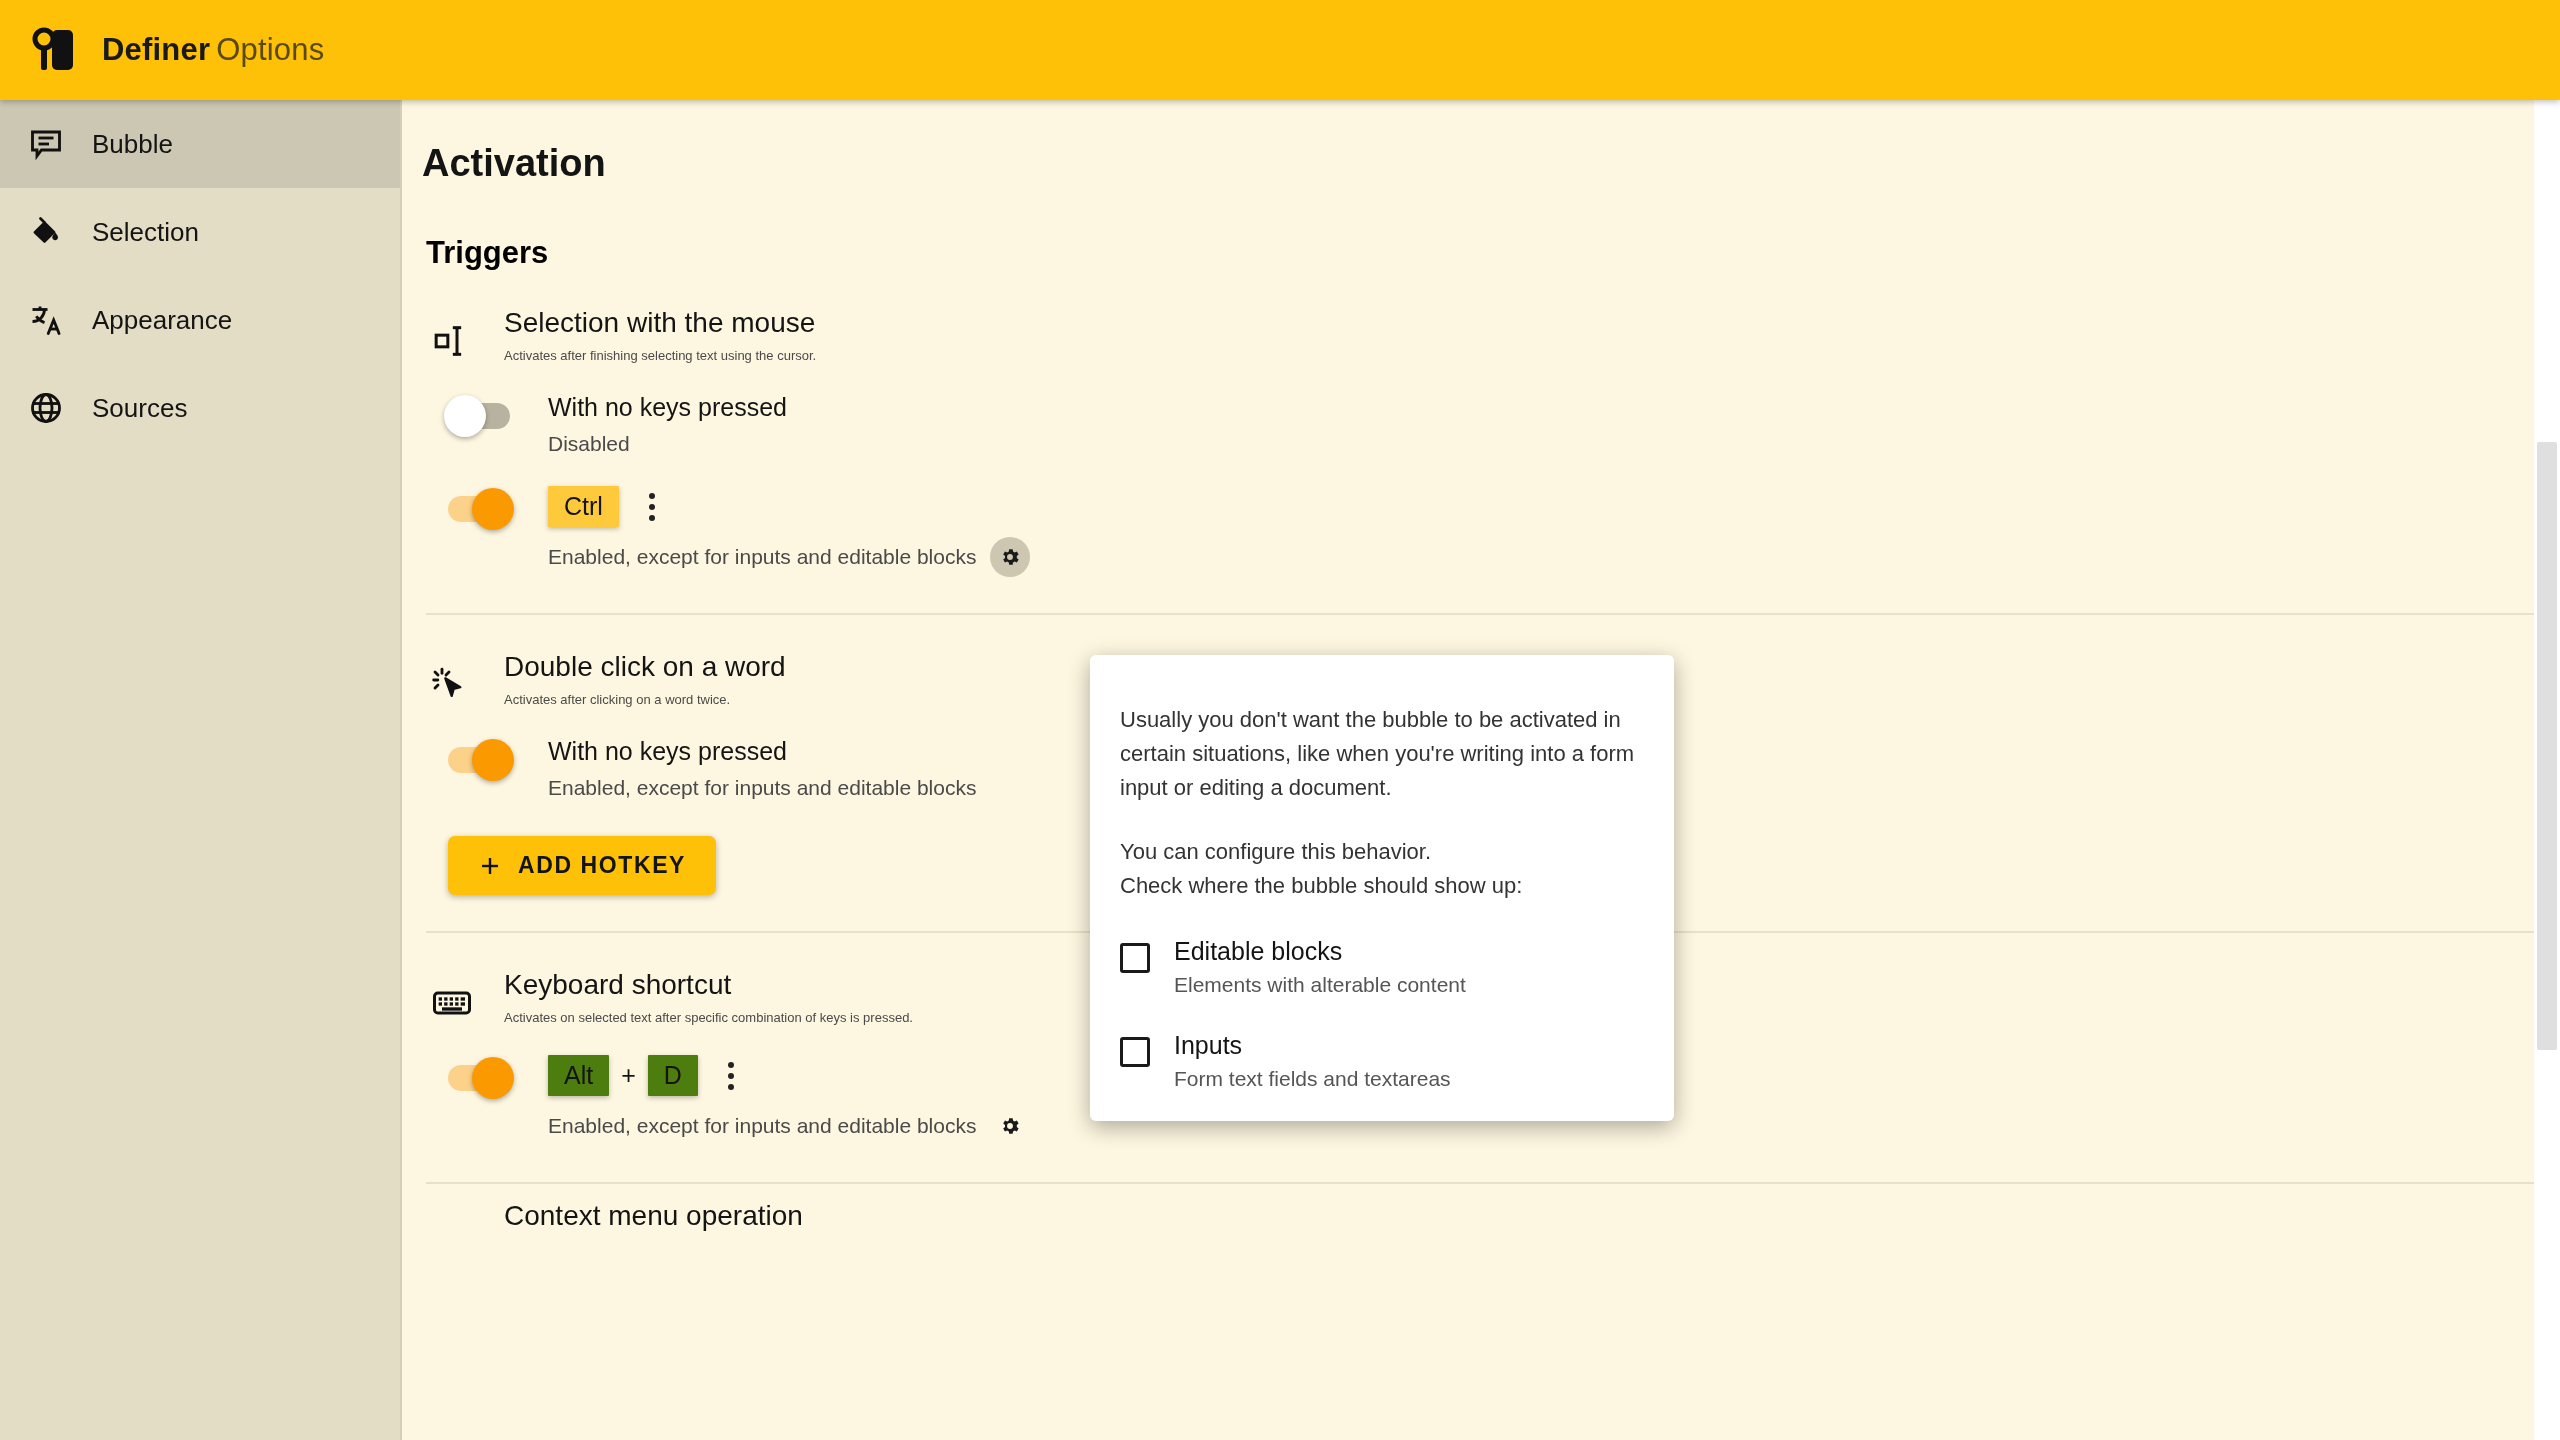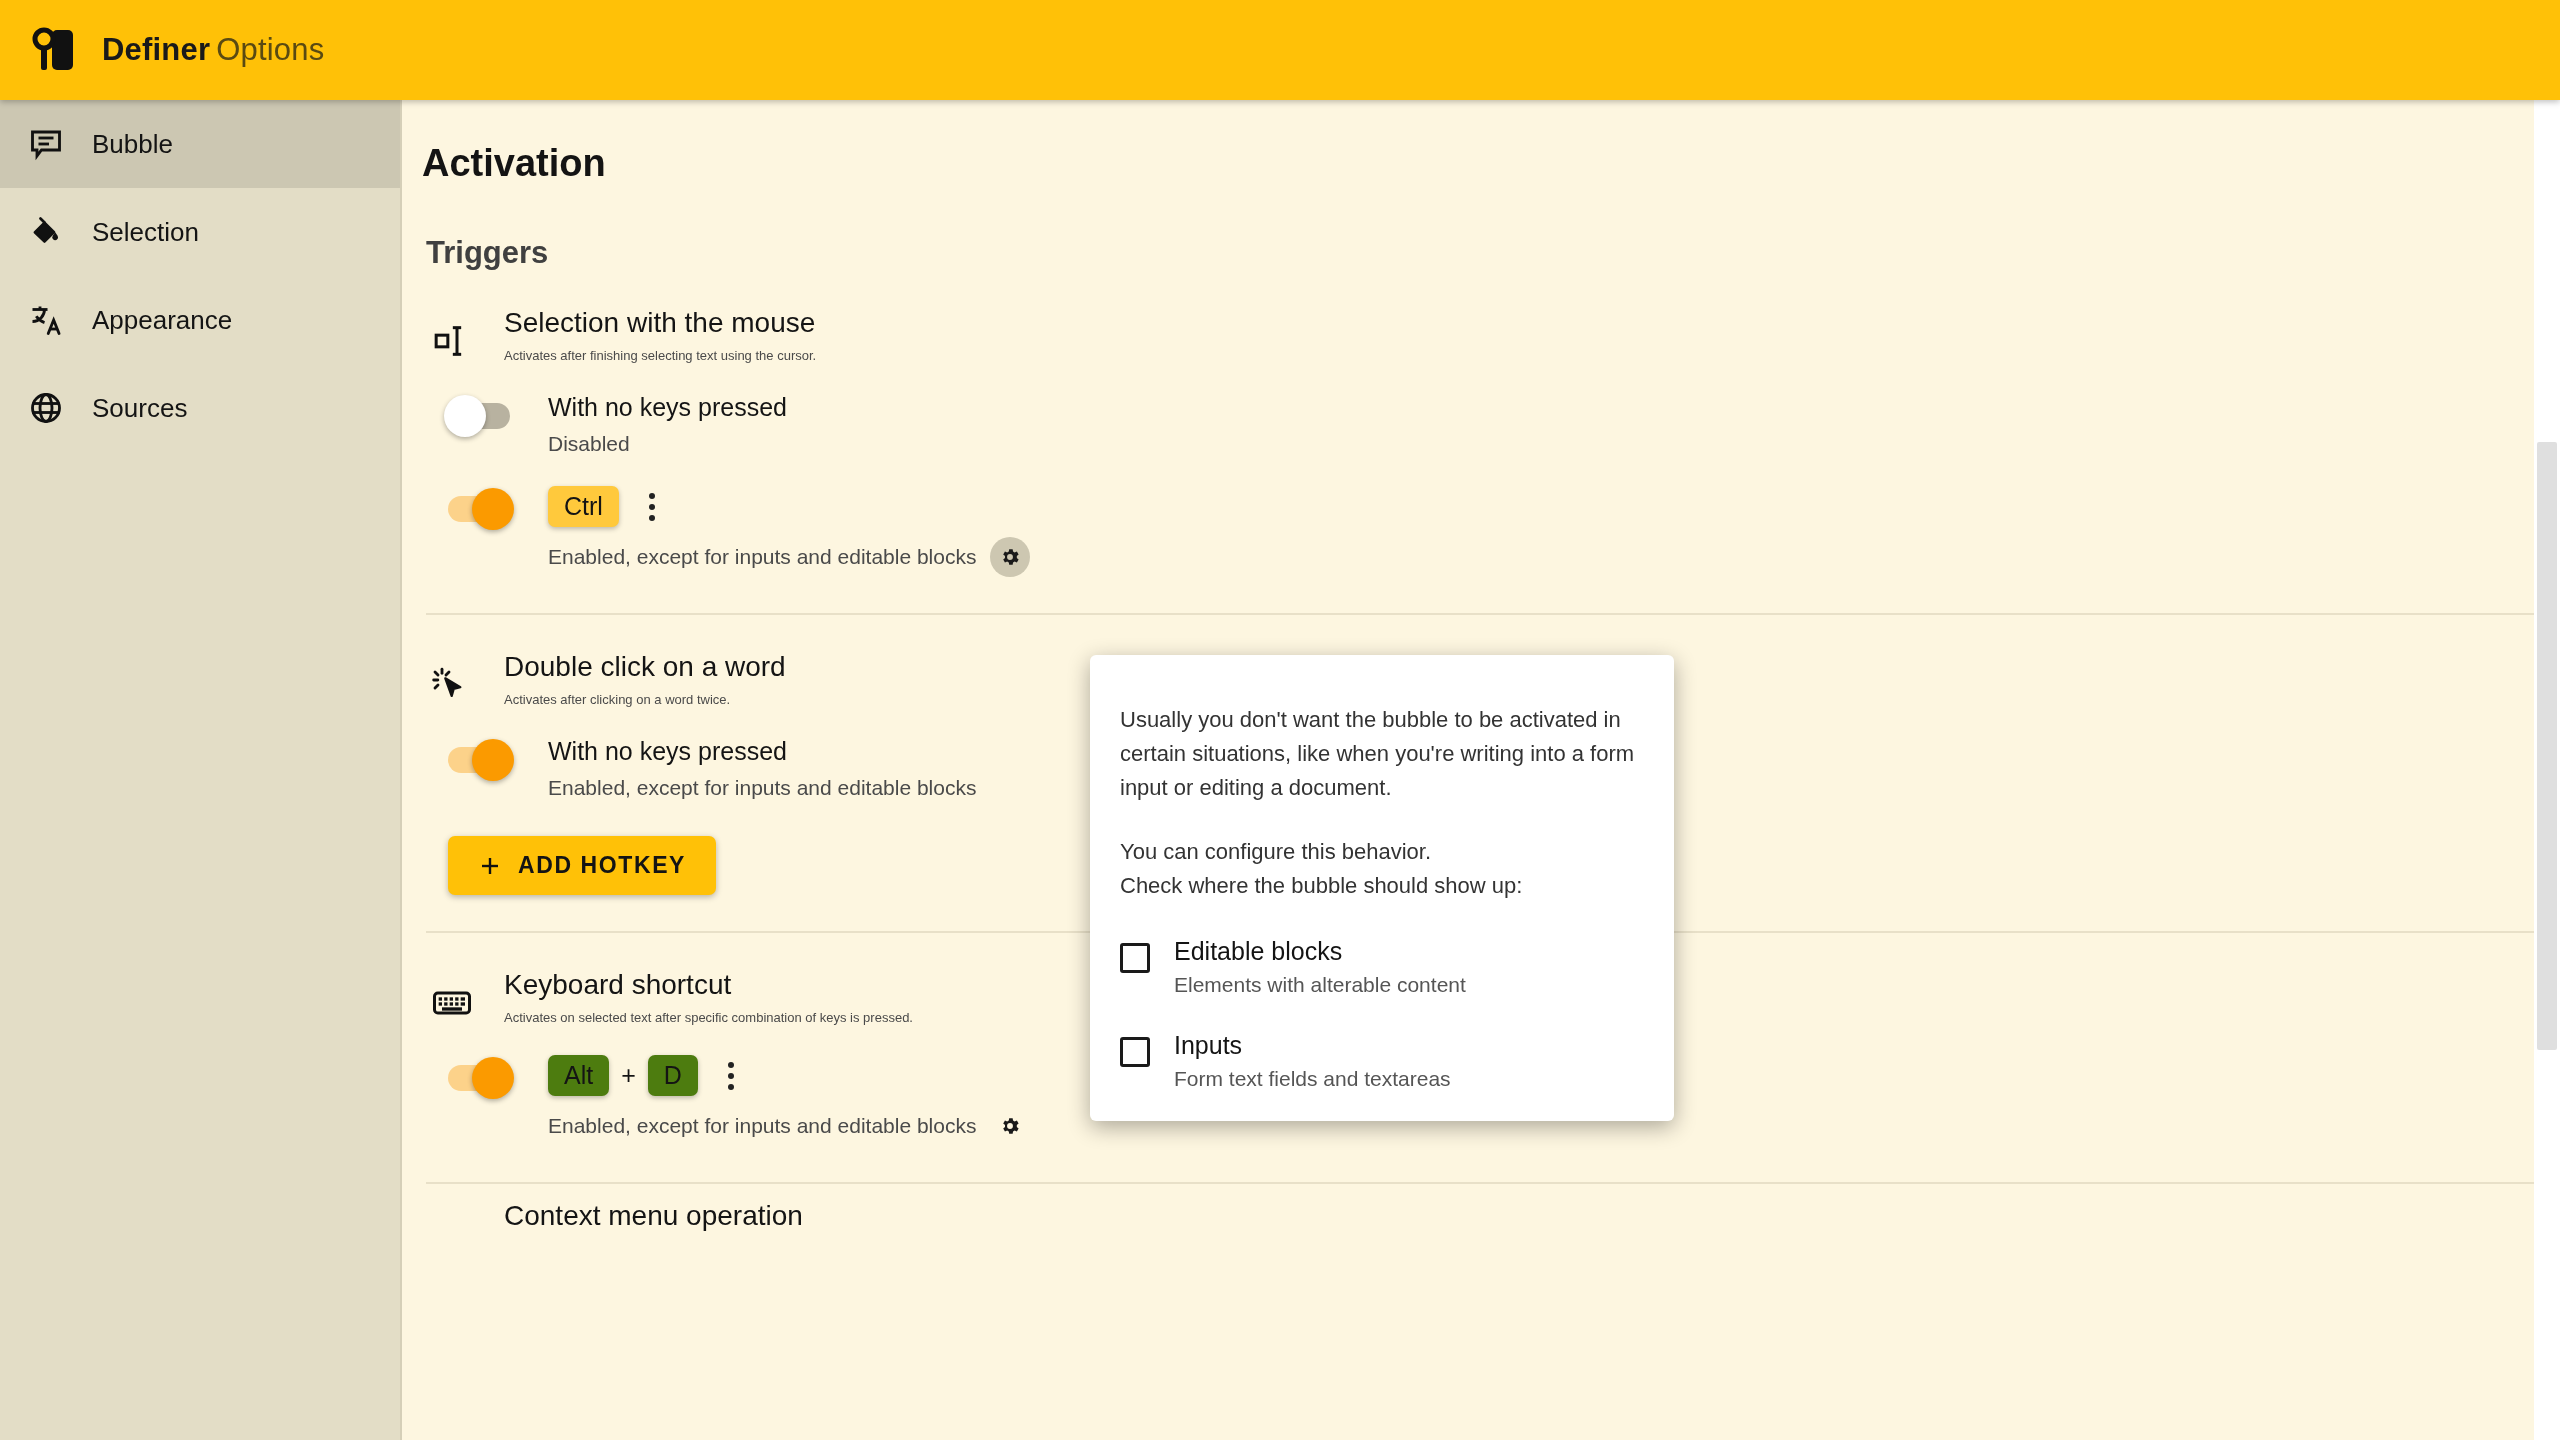--- a/index.html
+++ b/index.html
@@ -44,21 +44,21 @@
   .nav-label { font-size: 26px; color: #141414; }
 
   
   .main {
     position: absolute; top: 100px; left: 404px;
     width: 2156px; height: 1340px;
     background: #fdf6e0;
     overflow: hidden;
   }
   .page-title { font-size: 38px; font-weight: 700; color: #141414; margin: 42px 0 0 18px; }
-  .section-title { font-size: 31px; color: #404040; margin: 50px 0 0 22px; }
+  .section-title { font-size: 31px; color: #000000; margin: 50px 0 0 22px; }
 
   .trigger-block { position: relative; margin-left: 22px; padding-top: 34px; }
   .divider { height: 2px; background: #e8e0c8; margin-left: 22px; margin-top: 36px; }
 
   .trigger-head { display: flex; align-items: flex-start; }
   .trigger-icon { width: 52px; flex: 0 0 52px; margin-top: 16px; margin-right: 26px; display:flex; justify-content:center;}
   .trigger-name { font-size: 28px; color: #141414; line-height: 1.25; }
   .trigger-desc { font-size: 13px; color: #4a4a4a; margin-top: 8px; }
 
   .row { display: flex; align-items: flex-start; margin-top: 30px; padding-left: 22px; }
@@ -76,21 +76,21 @@
   .toggle.on .track { background: #fcd28a; }
   .toggle.on .knob { left: 24px; background: #FB9A00; }
 
   .row-body { flex: 1 1 auto; }
   .row-label { font-size: 25px; color: #141414; }
   .row-status { font-size: 21px; color: #4a4a4a; margin-top: 10px; display: flex; align-items: center; }
 
   .key-chip {
     display: inline-flex; align-items: center; justify-content: center;
     background: #FFC93C; color: #141414;
-    font-size: 25px; border-radius: 7px;
+    font-size: 25px; border-radius: 1px;
     padding: 6px 16px; box-shadow: 0 2px 5px rgba(0,0,0,0.25);
   }
   .key-chip.white { background: #4d7c0f; }
   .key-plus { font-size: 25px; color: #141414; margin: 0 12px; }
 
   .chip-row { display: flex; align-items: center; }
   .kebab { margin-left: 26px; display: flex; flex-direction: column; gap: 5px; cursor: pointer; padding: 4px;}
   .kebab i { width: 6px; height: 6px; border-radius: 50%; background: #222; display:block; }
 
   .gear-btn {

